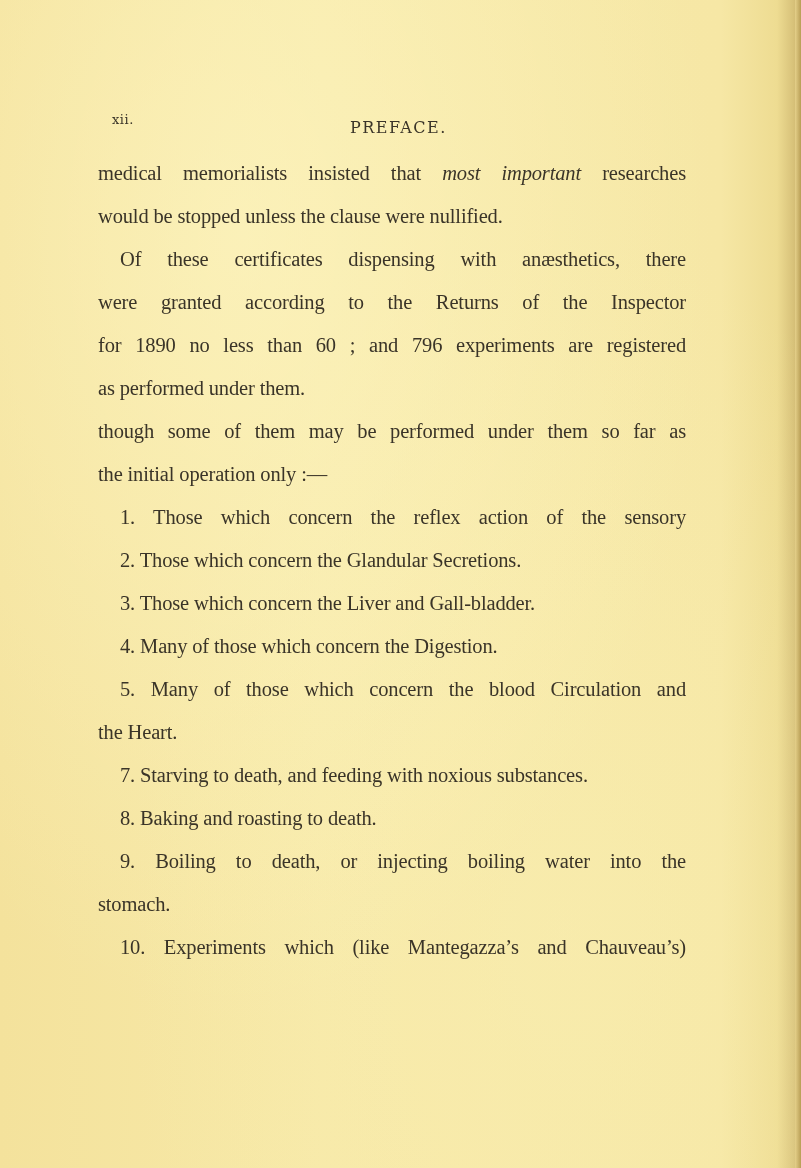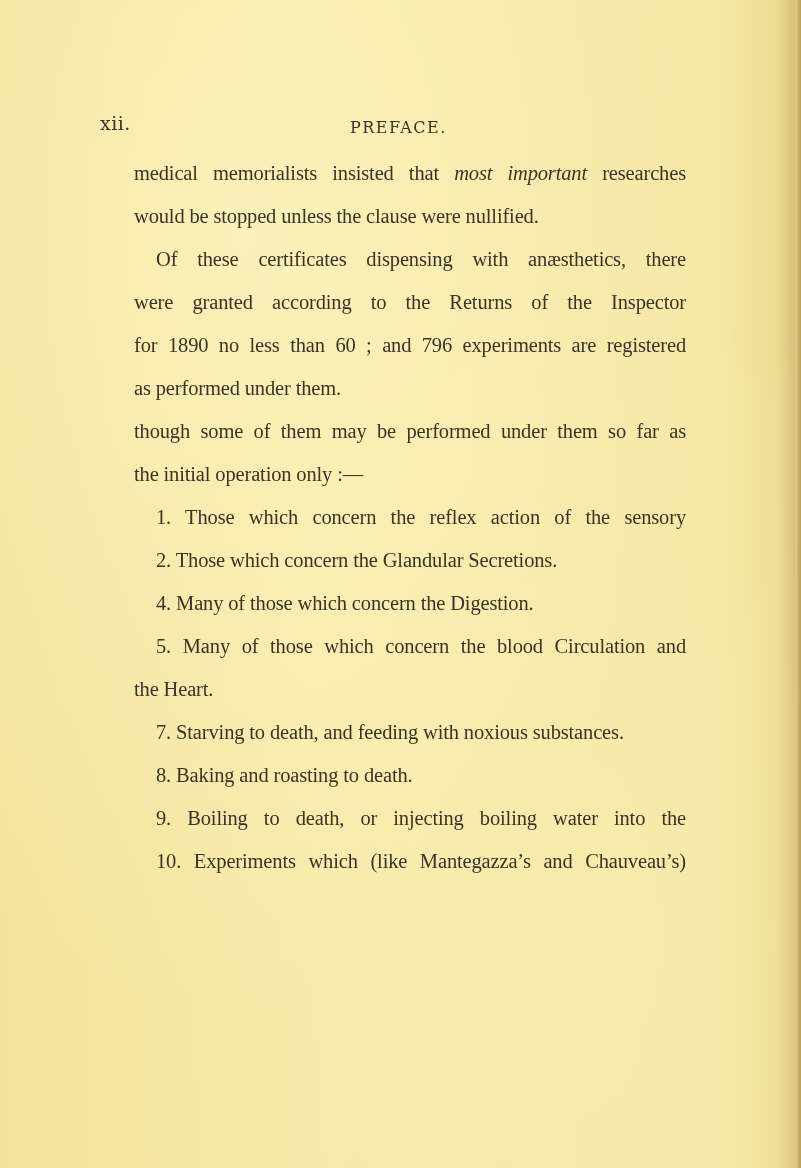--- a/index.html
+++ b/index.html
@@ -20,41 +20,40 @@
         linear-gradient(90deg, #f4e29c 0%, #f7e9a8 40%, #f6e7a5 90%, #eedc92 97%, #d8c27a 99%, #c8b06a 100%);
     }
     .right-edge {
       position: absolute; top: 0; right: 0; width: 6px; height: 100%;
       background: linear-gradient(90deg, #e5d08a, #b89e55);
     }
     .header {
       position: absolute; top: 110px; left: 96px; width: 590px; height: 30px;
     }
     .page-number {
-      position: absolute; left: 4px; top: 2px;
-      font-size: 19px; letter-spacing: 0.5px;
+      position: absolute; left: 16px; top: 2px;
+      font-size: 13px; letter-spacing: 0.5px;
     }
     .running-title {
       position: absolute; left: 254px; top: 8px;
       font-size: 16px; letter-spacing: 1.5px;
     }
     .text-block {
       position: absolute; top: 152px; left: 98px; width: 588px;
       font-family: "Liberation Serif", "DejaVu Serif", serif;
       font-size: 20.5px;
       line-height: 43px;
       letter-spacing: -0.15px;
     }
     .line {
       display: block;
       height: 43px;
       white-space: nowrap;
       text-align: justify;
       text-align-last: justify;
-      margin-left: 36px;
     }
     .line.last { text-align-last: left; }
     .indent { padding-left: 22px; }
     em { font-style: italic; }
   </style>
 </head>
 <body>
 
 <div class="page-bg"></div>
 <div class="right-edge"></div>
@@ -84,34 +83,38 @@
   </div>
 
   <div>
     <div>
       <span class="line indent"><span>1.</span> <span>Those which concern the reflex action of the sensory</span></span>
     </div>
     <div>
       <span class="line indent last"><span>2.</span> <span>Those which concern the Glandular  Secretions.</span></span>
     </div>
     <div>
+      <span class="line indent last"><span>3.</span> <span>Those which concern the Liver and Gall-bladder.</span></span>
+    </div>
+    <div>
       <span class="line indent last"><span>4.</span> <span>Many of those which concern the Digestion.</span></span>
     </div>
     <div>
       <span class="line indent"><span>5.</span> <span>Many of those which concern the blood Circulation and</span></span>
       <span class="line last">the Heart.</span>
     </div>
     <div>
       <span class="line indent last"><span>7.</span> <span>Starving to death, and feeding with noxious substances.</span></span>
     </div>
     <div>
       <span class="line indent last"><span>8.</span> <span>Baking and roasting to death.</span></span>
     </div>
     <div>
       <span class="line indent"><span>9.</span> <span>Boiling to death, or injecting boiling water into the</span></span>
+      <span class="line last">stomach.</span>
     </div>
     <div>
       <span class="line indent"><span>10.</span> <span>Experiments which (like Mantegazza’s and Chauveau’s)</span></span>
 
     </div>
 
   </div>
 </div>
 
 </body></html>

